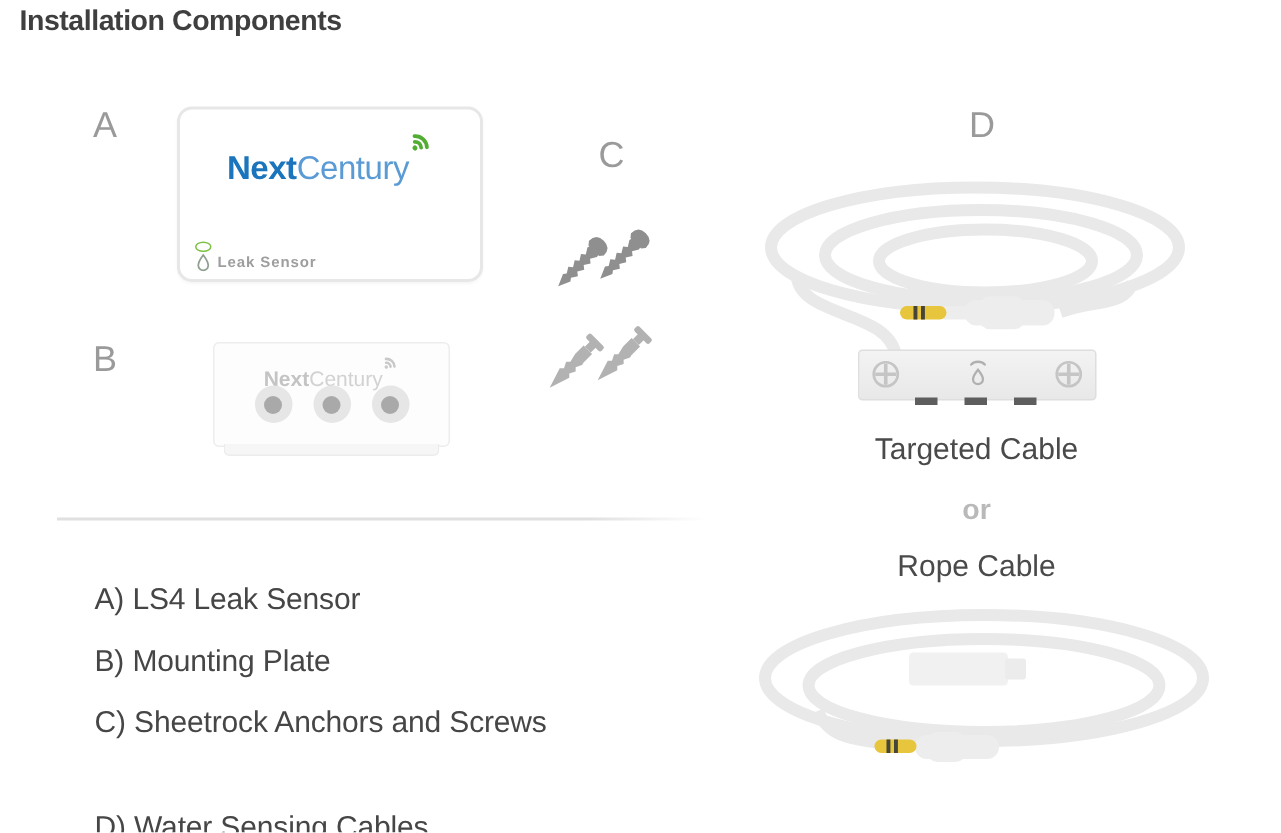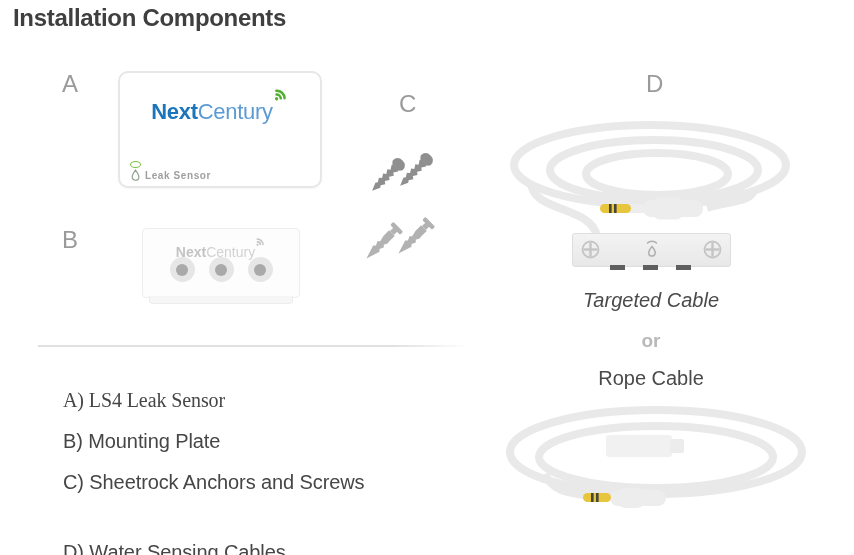--- a/index.html
+++ b/index.html
@@ -4,21 +4,21 @@
 <style>
   html,body{margin:0;padding:0;background:#ffffff;}
   #canvas{
     position:relative;width:854px;height:555px;background:#ffffff;overflow:hidden;
     font-family:"Liberation Sans", sans-serif;
   }
   .abs{position:absolute;}
 
   
   #page-title{
-    left:13px;top:4px;font-size:24px;font-weight:bold;color:#3f3f3f;letter-spacing:-0.3px;
+    left:13px;top:4px;font-size:19px;font-weight:bold;color:#3f3f3f;letter-spacing:-0.3px;
   }
   .part-letter{
     font-size:24px;font-weight:300;color:#9a9a9a;
   }
   #label-a{left:62px;top:70px;}
   #label-b{left:62px;top:226px;}
   #label-c{left:399px;top:90px;}
   #label-d{left:646px;top:70px;}
 
   
@@ -81,32 +81,32 @@
   #phillips-right{right:8px;}
   #bar-drop{position:absolute;left:50%;top:4px;transform:translateX(-50%);width:15px;height:23px;}
   .contact{position:absolute;width:15px;height:5px;background:#5e5e5e;top:265px;}
   #contact-1{left:610px;}
   #contact-2{left:643px;}
   #contact-3{left:676px;}
 
   .cable-caption{
     left:505px;width:292px;text-align:center;font-size:20px;color:#4a4a4a;
   }
-  #targeted-caption{top:289px;font-style:italic;}
+  #targeted-caption{top:289px;}
   #or-caption{top:330px;color:#b9b9b9;font-weight:bold;font-size:19px;}
   #rope-caption{top:367px;}
   #rope-cable-svg{left:500px;top:402px;}
 
   
   #divider{
     left:38px;top:345px;width:432px;height:2px;
     background:linear-gradient(to right,#e0e0e0 82%,rgba(224,224,224,0));
   }
   .legend-item{left:63px;font-size:20px;color:#464646;letter-spacing:-0.1px;}
-  #legend-0{top:389px;font-family:Liberation Serif, serif;}
+  #legend-0{top:389px;}
   #legend-1{top:430px;}
   #legend-2{top:471px;}
   #legend-3{top:512px;margin-top:29px;}
 </style>
 </head>
 <body>
 
 <div id="canvas">
 
   <div class="abs" id="page-title">Installation Components</div>

